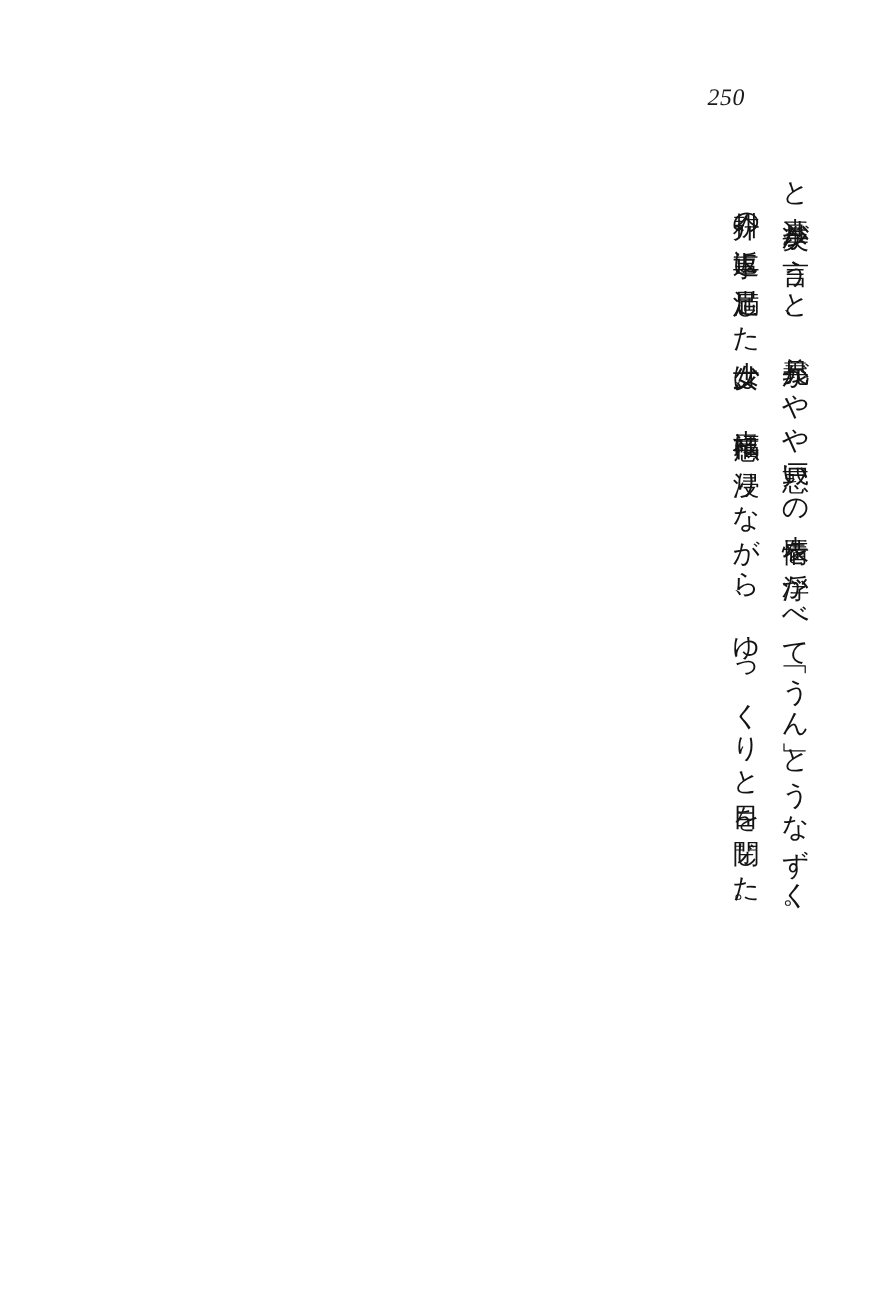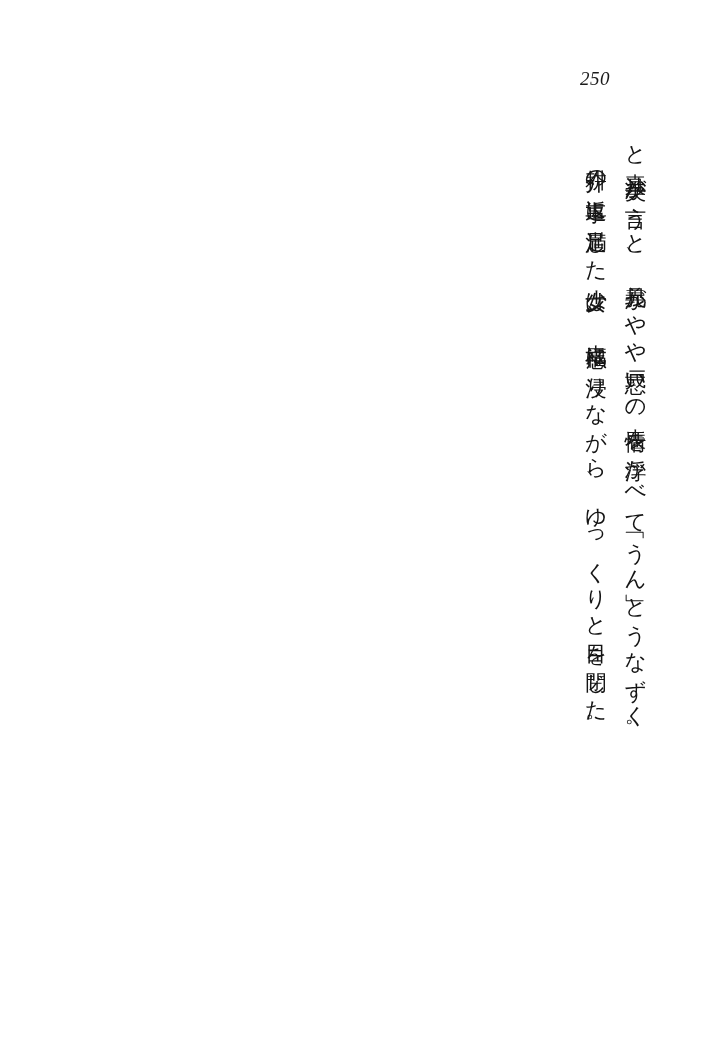--- a/index.html
+++ b/index.html
@@ -19,21 +19,21 @@
   .page {
     position: absolute;
     inset: 0;
     background: #ffffff;
   }
 
   
   .page-number {
     position: absolute;
     top: 68px;
-    right: 98px;
+    right: 112px;
     font-family: "Liberation Serif", "DejaVu Serif", serif;
     font-style: italic;
     font-size: 19px;
     letter-spacing: 0.5px;
     color: #1a1a1a;
   }
 
   
   .vtext-block {
     position: absolute;

